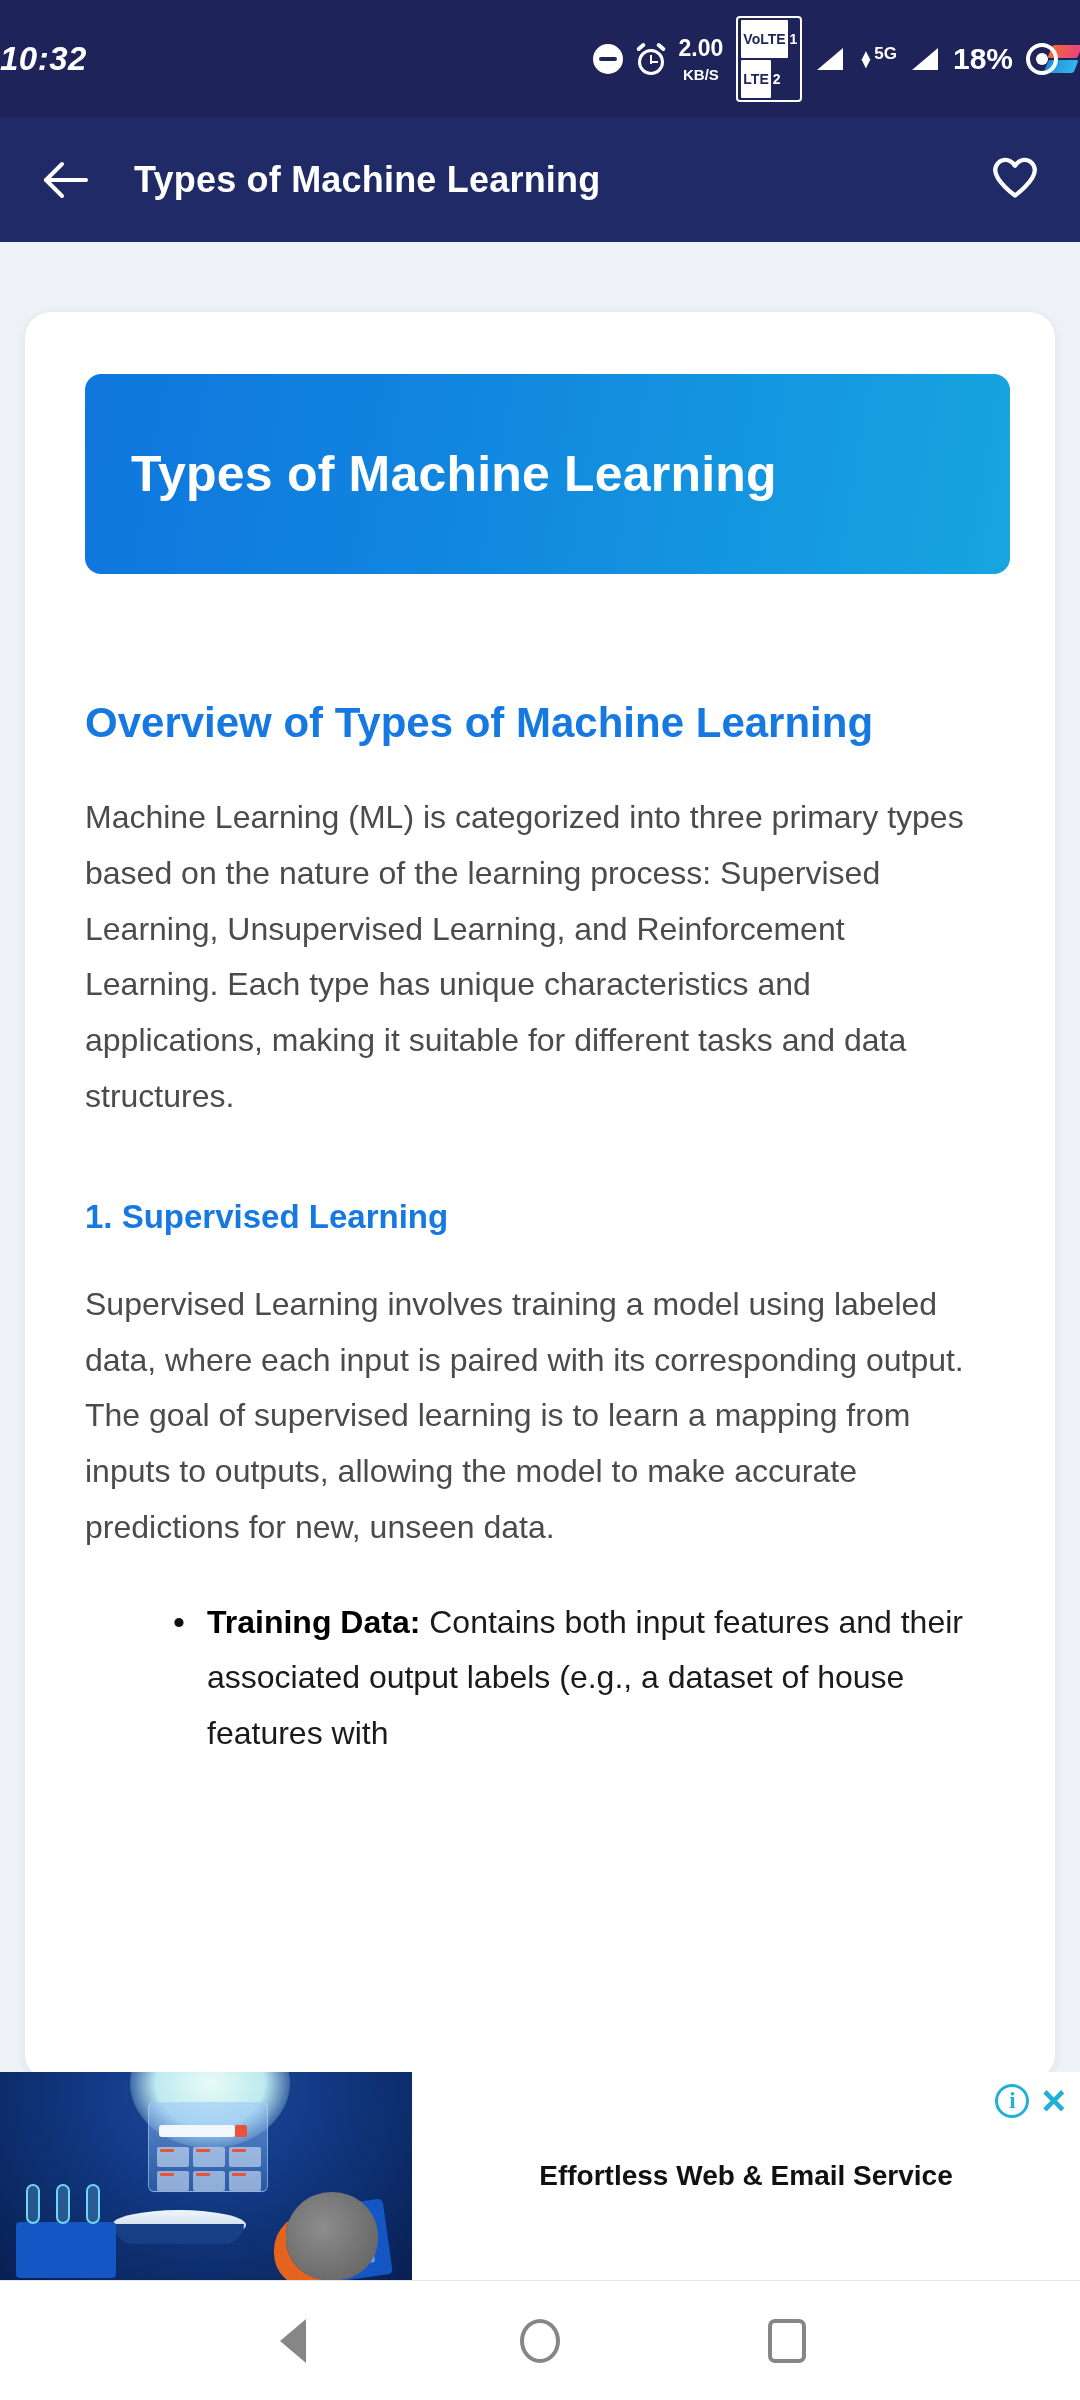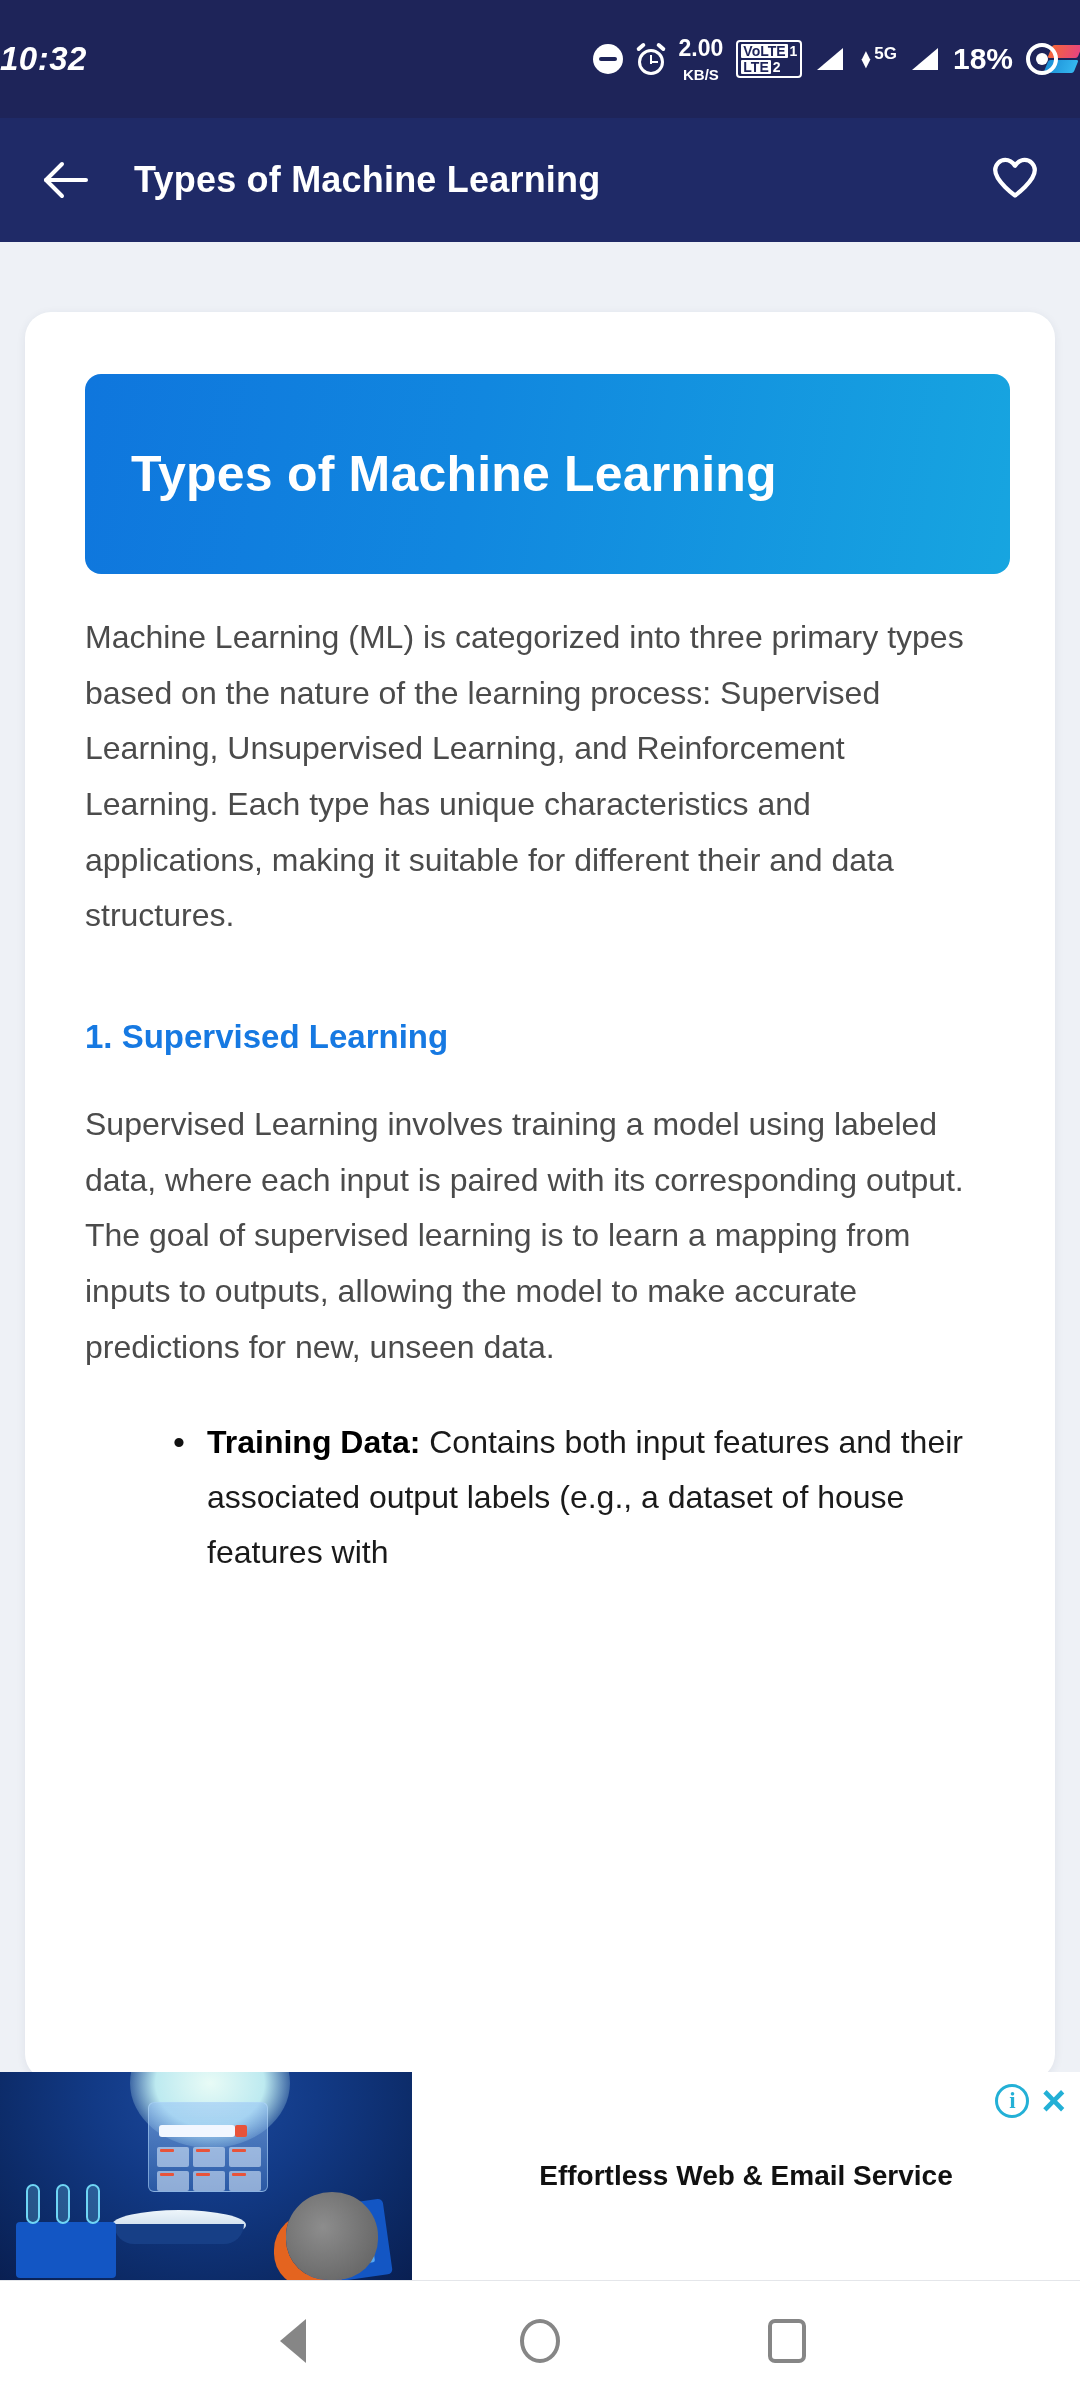--- a/index.html
+++ b/index.html
@@ -40,21 +40,21 @@
   .alarm .hand{position:absolute;left:14px;top:11px;width:2px;height:9px;background:#fff;}
   .alarm .hand2{position:absolute;left:15px;top:17px;width:7px;height:2px;background:#fff;}
 
   .netspeed{ display:flex;flex-direction:column;align-items:center;line-height:1; color:#fff;}
   .netspeed .v{font-size:23px;font-weight:bold;}
   .netspeed .u{font-size:15px;font-weight:bold;margin-top:7px;}
 
   .volte{ border:2.5px solid #fff;border-radius:4px;padding:2px 3px;display:flex;flex-direction:column;
      line-height:1;gap:2px;}
   .volte .r{display:flex;align-items:center;gap:2px;color:#1e2459;}
-  .volte .t{background:#fff;color:#1e2459;font-size:14px;font-weight:bold;padding:0 2px;border-radius:1px;}
+  .volte .t{background:#fff;color:#1e2459;font-size:14px;font-weight:bold;padding:12px 2px;border-radius:1px;}
   .volte .n{color:#fff;font-size:14px;font-weight:bold;}
 
   .sig{ width:30px;height:26px; }
   .sig svg{display:block;}
   .fiveg{display:flex;align-items:center;gap:1px;color:#fff;}
   .fiveg .arrows{display:flex;flex-direction:column;line-height:.55;font-size:15px;}
   .fiveg .lbl{font-size:17px;font-weight:bold;position:relative;top:-5px;}
 
   .batt{ color:#fff;font-size:30px;font-weight:bold; }
   .rec{ width:32px;height:32px;border-radius:50%;border:4px solid #fff;position:relative;}
@@ -236,22 +236,23 @@
       </svg>
     </span>
   </div>
 
   <div class="card">
 
     <div class="banner">
       <span class="banner-title">Types of Machine Learning</span>
     </div>
 
-
-    <p class="para p-overview">Machine Learning (ML) is categorized into three primary types based on the nature of the learning process: Supervised Learning, Unsupervised Learning, and Reinforcement Learning. Each type has unique characteristics and applications, making it suitable for different their and data structures.</p>
+    <h2 class="section-h h-overview">Overview of Types of Machine Learning</h2>
+
+    <p class="para p-overview">Machine Learning (ML) is categorized into three primary types based on the nature of the learning process: Supervised Learning, Unsupervised Learning, and Reinforcement Learning. Each type has unique characteristics and applications, making it suitable for different tasks and data structures.</p>
 
     <h2 class="section-h h-sub">1. Supervised Learning</h2>
 
     <p class="para p-supervised">Supervised Learning involves training a model using labeled data, where each input is paired with its corresponding output. The goal of supervised learning is to learn a mapping from inputs to outputs, allowing the model to make accurate predictions for new, unseen data.</p>
 
     <ul class="bullets">
       <li>
         <b>Training Data:</b><span> Contains both input features and their associated output labels (e.g., a dataset of house features with</span>
       </li>
     </ul>

